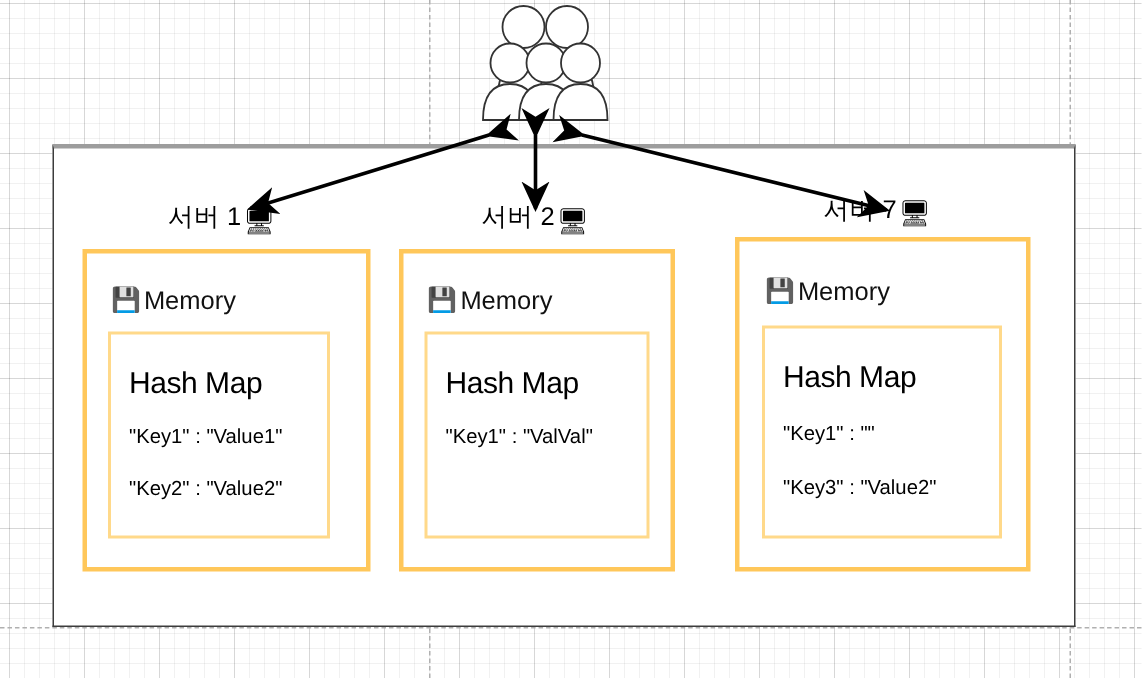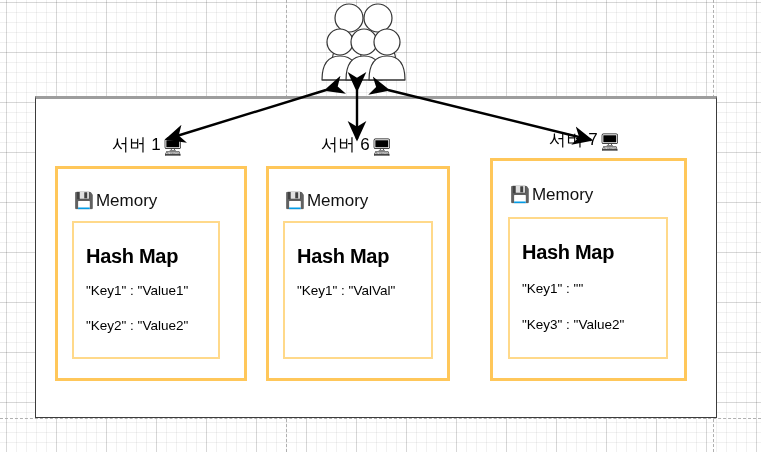--- a/index.html
+++ b/index.html
@@ -107,21 +107,21 @@
   
   .hashmap-box {
     position: absolute;
     background: #ffffff;
     border: 2px solid #ffd98a;
     box-sizing: border-box;
   }
   .hashmap-title {
     position: absolute;
     font-size: 20px;
-    font-weight: bold;
+    font-weight: normal;
     color: #000;
     white-space: nowrap;
     letter-spacing: -0.3px;
   }
   .hashmap-entry {
     position: absolute;
     font-size: 13.5px;
     color: #000;
     white-space: nowrap;
   }
@@ -192,21 +192,21 @@
     </div>
 
     <div class="hashmap-box" style="left:14px; top:52px; width:148px; height:138px;">
       <div class="hashmap-title" style="left:12px; top:22px;">Hash Map</div>
       <div class="hashmap-entry" style="left:12px; top:60px;">"Key1" : "Value1"</div>
       <div class="hashmap-entry" style="left:12px; top:95px;">"Key2" : "Value2"</div>
     </div>
   </div>
 
   <div class="server-label" style="left:321px; top:133px;">
-    <span>서버 6</span>
+    <span>서버 2</span>
     <span class="emoji">🖥</span>
   </div>
 
   <div class="server-box" style="left:266px; top:166px; width:184px; height:215px;">
     <div class="memory-row" style="left:16px; top:22px;">
       <span class="emoji">💾</span>
       <span>Memory</span>
     </div>
 
     <div class="hashmap-box" style="left:14px; top:52px; width:150px; height:138px;">

